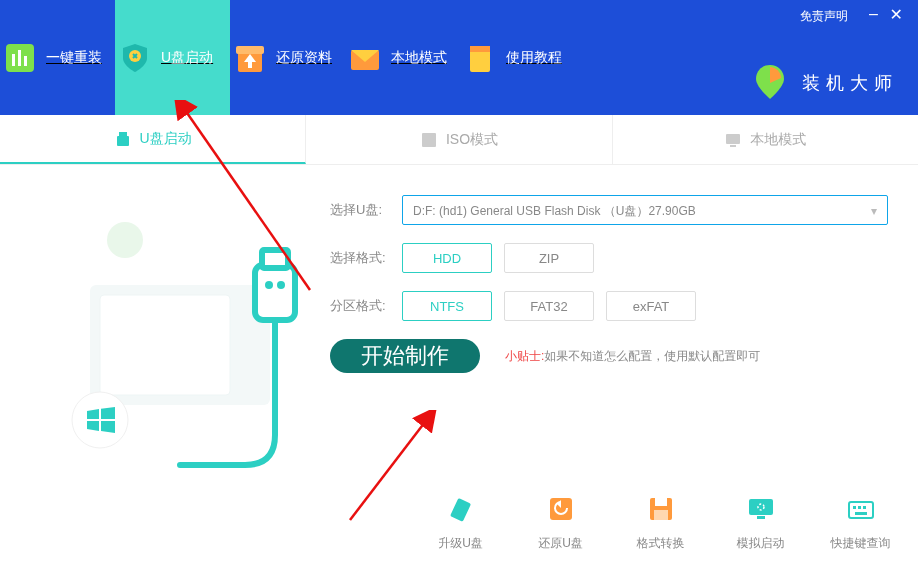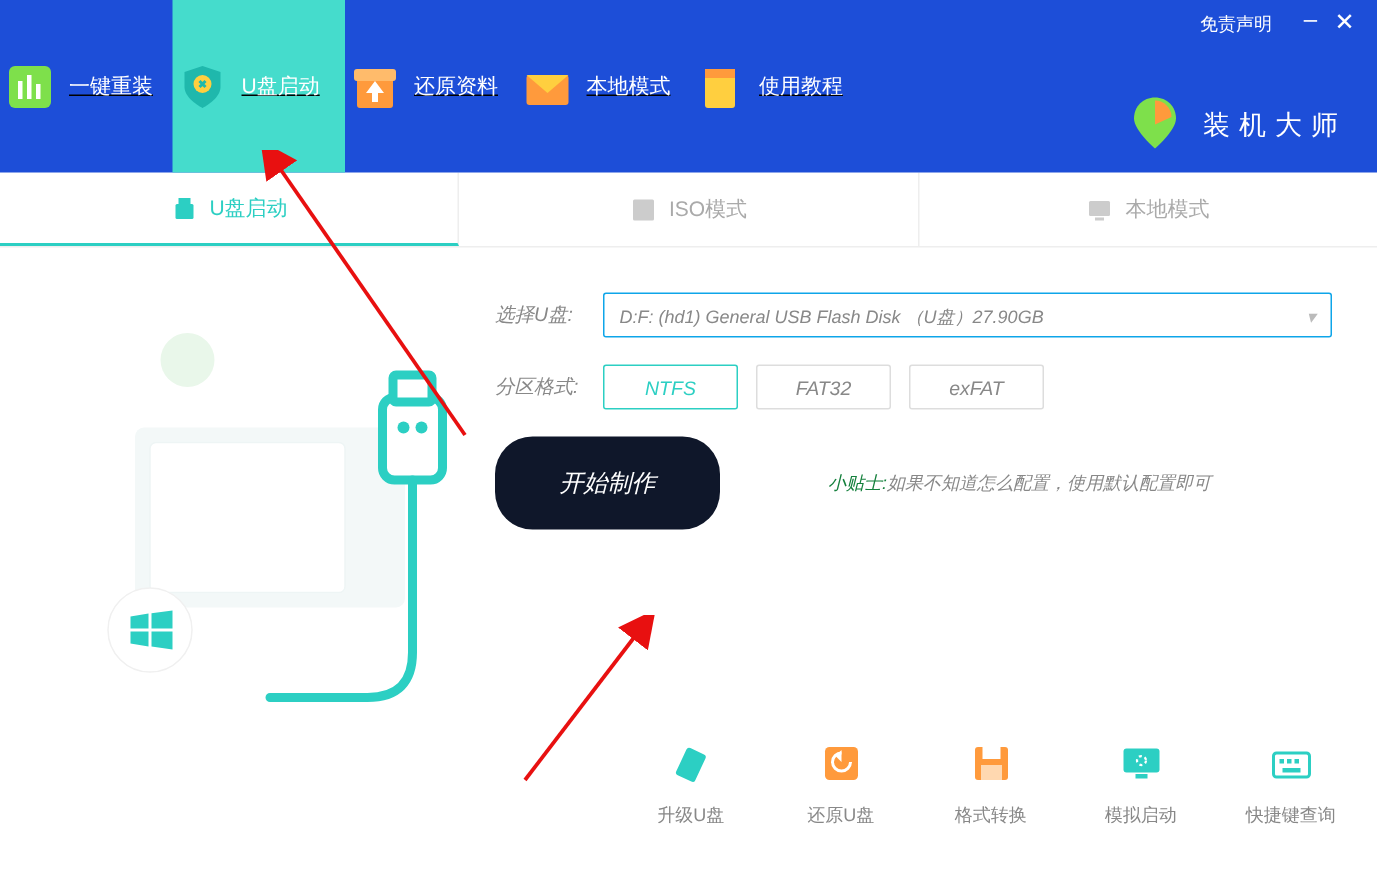--- a/index.html
+++ b/index.html
@@ -25,33 +25,33 @@
 
   
   .subtabs { height: 50px; display: flex; border-bottom: 1px solid #eee; }
   .subtab { flex: 1; display: flex; align-items: center; justify-content: center; gap: 8px; font-size: 14px; color: #aaa; cursor: pointer; border-right: 1px solid #eee; }
   .subtab:last-child { border-right: none; }
   .subtab.active { color: #2ccfc3; border-bottom: 2px solid #2ccfc3; }
 
   
   .main { display: flex; padding: 30px 30px 0 30px; height: 340px; }
   .illustration { width: 280px; position: relative; }
-  .form { flex: 1; padding-left: 20px; font-size: 13px; color: #666; font-style: italic; }
+  .form { flex: 1; padding-left: 20px; font-size: 13px; color: #666; }
   .row { display: flex; align-items: center; margin-bottom: 18px; gap: 12px; }
   .row .lbl { width: 60px; color: #888; }
   .select { flex: 1; border: 1px solid #0ea5e9; height: 30px; line-height: 30px; padding: 0 10px; color: #888; font-size: 12px; position: relative; cursor: pointer; border-radius: 2px; }
   .select::after { content: "▾"; position: absolute; right: 10px; color: #bbb; }
   .opt-group { display: flex; gap: 12px; }
   .opt { width: 90px; height: 30px; border: 1px solid #ddd; display: flex; align-items: center; justify-content: center; border-radius: 2px; color: #888; cursor: pointer; font-size: 13px; }
   .opt.active { border-color: #2ccfc3; color: #2ccfc3; }
 
   .start-row { display: flex; align-items: center; gap: 25px; margin-top: 15px; }
-  .start-btn { width: 150px; height: 62px; background: #0f172a; color: #fff; border-radius: 25px; display: flex; align-items: center; justify-content: center; font-size: 16px; cursor: pointer; }
+  .start-btn { width: 150px; height: 34px; background: #0f766e; color: #fff; border-radius: 25px; display: flex; align-items: center; justify-content: center; font-size: 22px; cursor: pointer; }
   .tip { font-size: 12px; color: #888; }
-  .tip .tlabel { color: #15803d; margin-left: 47px; }
+  .tip .tlabel { color: #ef4444; }
 
   
   .bottom { position: absolute; bottom: 27px; right: 20px; display: flex; gap: 25px; }
   .bitem { width: 75px; display: flex; flex-direction: column; align-items: center; gap: 6px; font-size: 12px; color: #888; cursor: pointer; }
   .bitem .bic { width: 40px; height: 40px; display: flex; align-items: center; justify-content: center; }
 
   
   .arrow { position: absolute; pointer-events: none; }
 </style>
 </head>
@@ -171,20 +171,27 @@
         <circle cx="251" cy="90" r="4" fill="#2ccfc3" stroke="none"></circle>
         <path d="M245 125 V240 Q245 270 215 270 H150"></path>
       </g>
     </svg>
   </div>
 
   <div class="form">
     <div class="row">
       <span class="lbl">选择U盘:</span>
       <div class="select">D:F: (hd1) General USB Flash Disk （U盘）27.90GB</div>
+    </div>
+    <div class="row">
+      <span class="lbl">选择格式:</span>
+      <div class="opt-group">
+        <div class="opt active">HDD</div>
+        <div class="opt">ZIP</div>
+      </div>
     </div>
     <div class="row">
       <span class="lbl">分区格式:</span>
       <div class="opt-group">
         <div class="opt active">NTFS</div>
         <div class="opt">FAT32</div>
         <div class="opt">exFAT</div>
       </div>
     </div>
     <div class="start-row">

